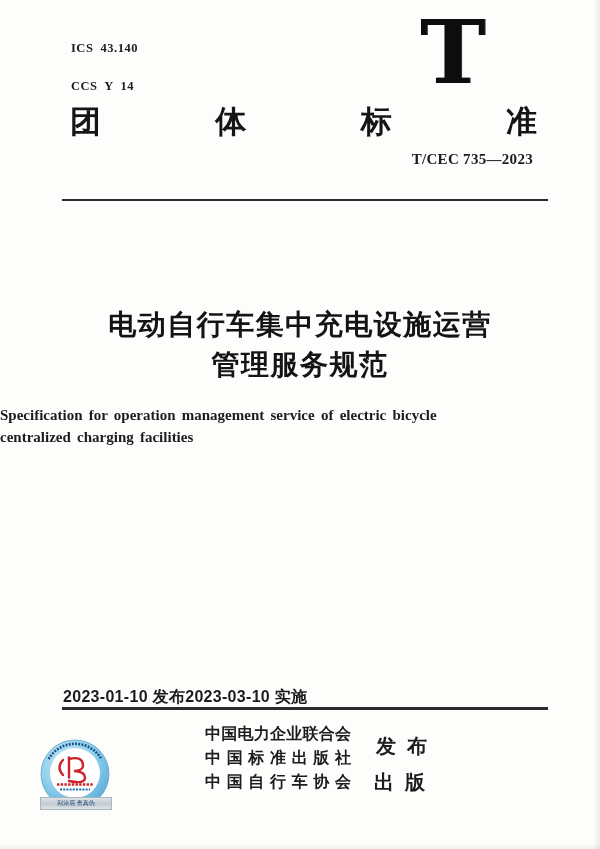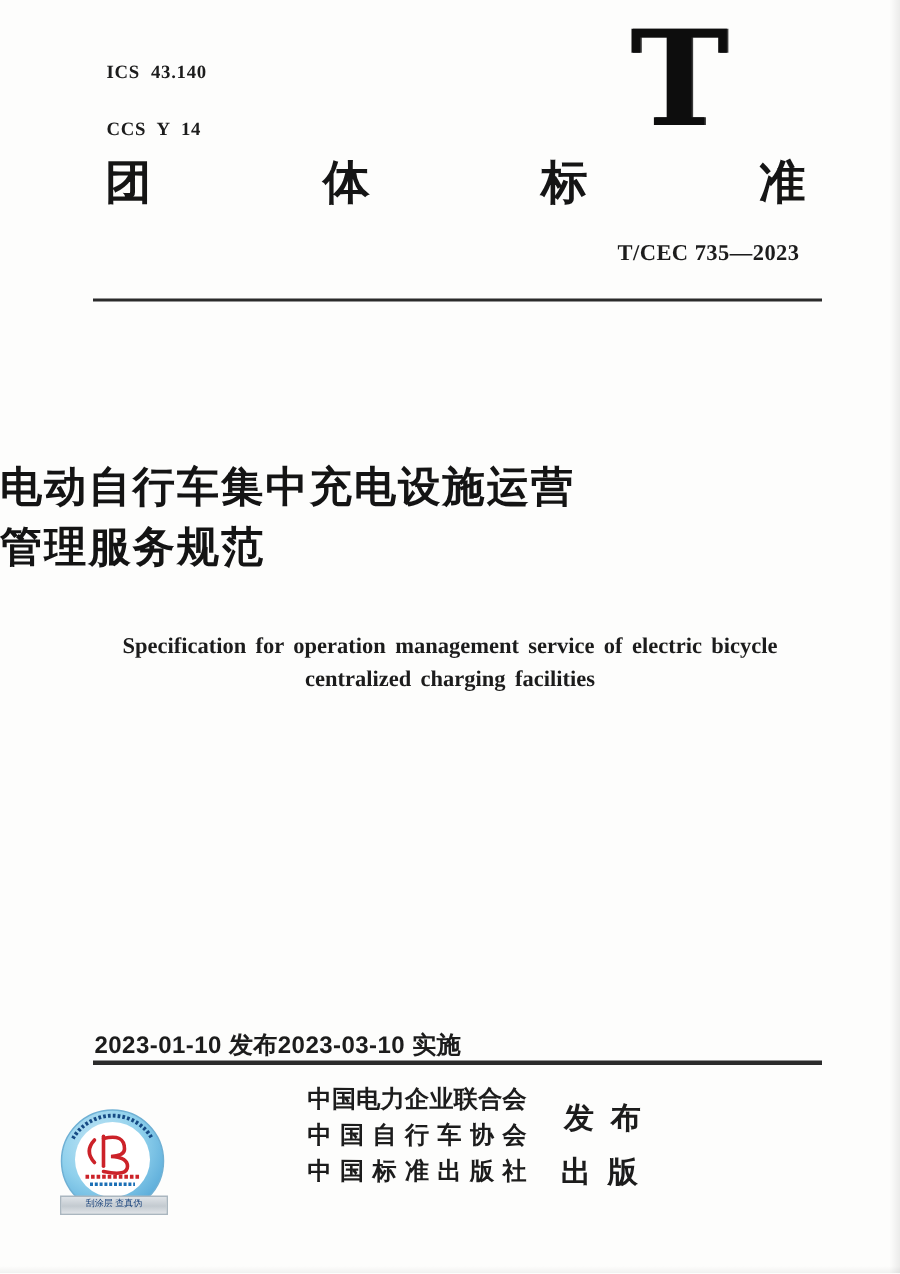--- a/index.html
+++ b/index.html
@@ -16,30 +16,30 @@
     font-family:"Liberation Serif",serif;font-weight:bold;
     font-size:12.5px;line-height:12.5px;letter-spacing:0.5px;white-space:pre;}
 
   .logo-t{position:absolute;left:420px;top:8px;width:58px;text-align:center;
     font-family:"DejaVu Serif",serif;font-weight:bold;font-size:88px;line-height:1;
     color:#0d0d0d;text-shadow:1px 0 0 #3a3a3a;}
 
   .banner{position:absolute;left:70px;top:104px;width:467px;display:flex;
     justify-content:space-between;font-size:31px;font-weight:bold;line-height:36px;color:#151515;}
 
-  .std-numbers{position:absolute;right:67px;top:161px;text-align:left;
+  .std-numbers{position:absolute;right:67px;top:151px;text-align:left;
     font-family:"Liberation Serif",serif;font-weight:bold;font-size:15px;
     line-height:17px;letter-spacing:0.3px;}
 
   .rule-top{position:absolute;left:62px;top:199px;width:486px;height:2px;background:#2b2b2b;}
 
-  .title-block{position:absolute;left:0;right:0;top:305px;
+  .title-block{position:absolute;left:0;right:0;top:305px;text-align:center;
     font-size:28px;font-weight:bold;line-height:40px;letter-spacing:1.5px;color:#141414;}
 
-  .subtitle-block{position:absolute;left:0;right:0;top:420px;text-align:center;
+  .subtitle-block{position:absolute;left:0;right:0;top:404px;text-align:left;
     font-family:"Liberation Serif",serif;font-weight:bold;font-size:15px;
     line-height:22px;word-spacing:2.5px;}
 
   .dates-row{position:absolute;left:63px;right:52px;top:687px;display:flex;
     font-size:16px;font-weight:bold;letter-spacing:0.3px;}
 
   .rule-bottom{position:absolute;left:62px;top:707px;width:486px;height:3px;background:#2b2b2b;}
 
   .publishers{position:absolute;left:205px;top:722px;width:146px;
     font-size:16px;font-weight:bold;}
@@ -93,22 +93,22 @@
 
   <div class="dates-row">
     <span>2023-01-10 发布</span>
     <span>2023-03-10 实施</span>
   </div>
 
   <div class="rule-bottom"></div>
 
   <div class="publishers">
     <div class="pub-line">中国电力企业联合会</div>
+    <div class="pub-line">中 国 标 准 出 版 社</div>
     <div class="pub-line">中 国 自 行 车 协 会</div>
-    <div class="pub-line">中 国 标 准 出 版 社</div>
   </div>
 
   <div class="pub-label issue">发  布</div>
   <div class="pub-label press">出  版</div>
 
   <div class="seal">
     <svg width="72" height="74" viewBox="0 0 72 74">
       <defs>
         <radialGradient id="sealBlue" cx="38%" cy="32%" r="75%">
           <stop offset="0%" stop-color="#c4e6f5"></stop>

